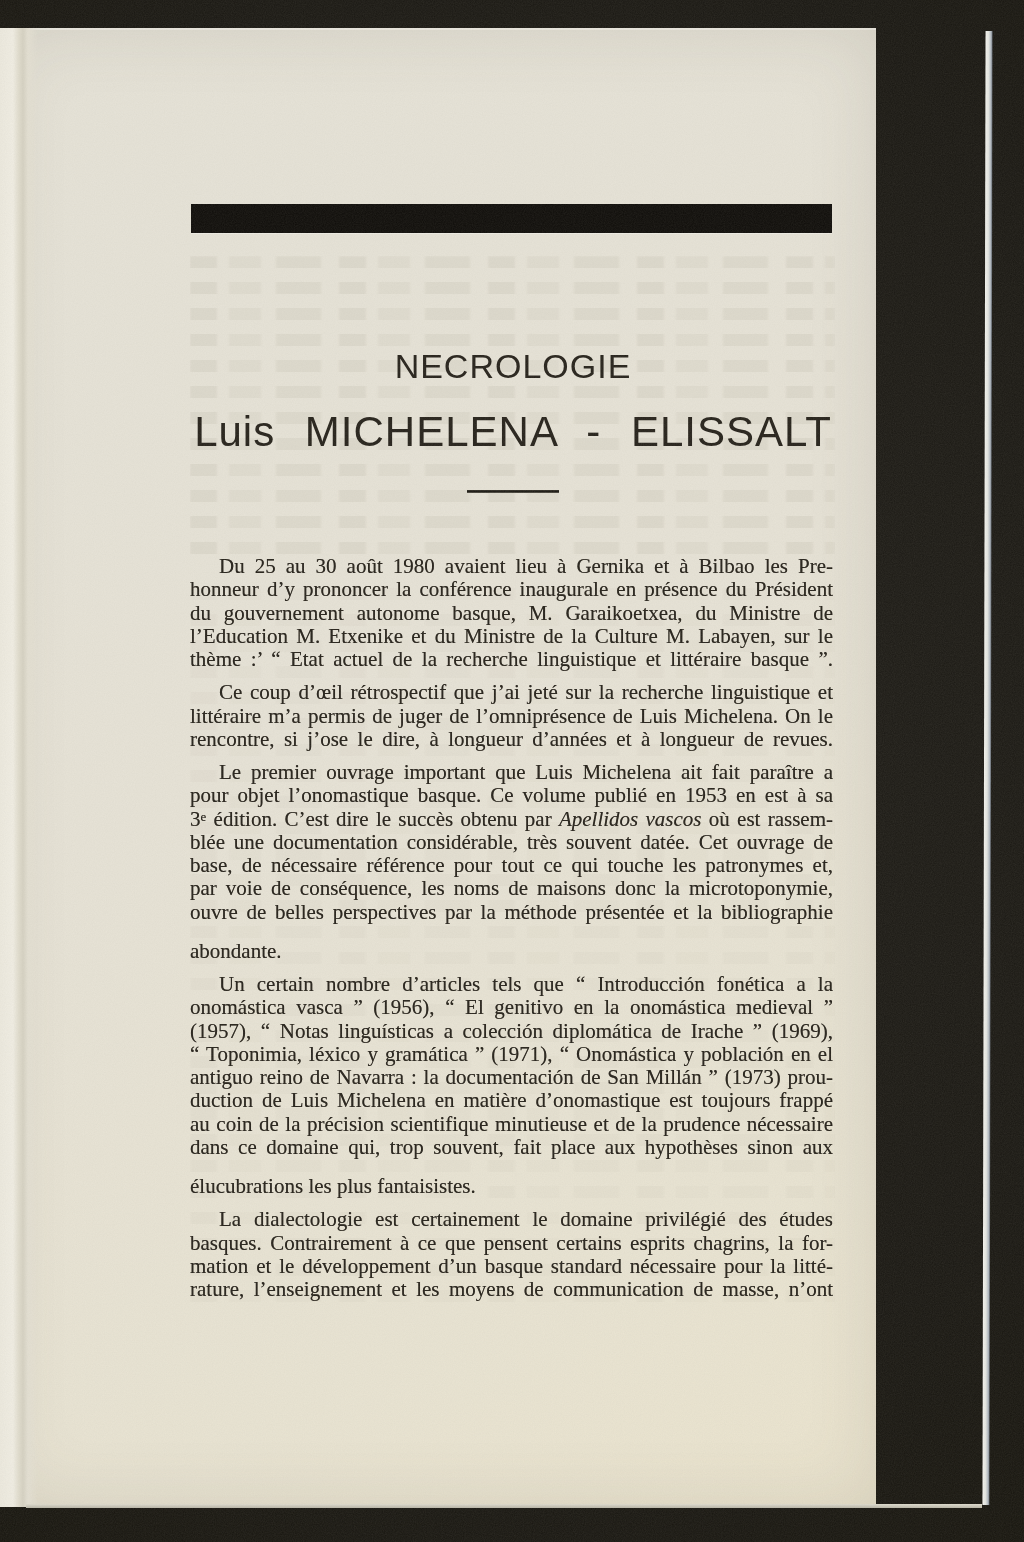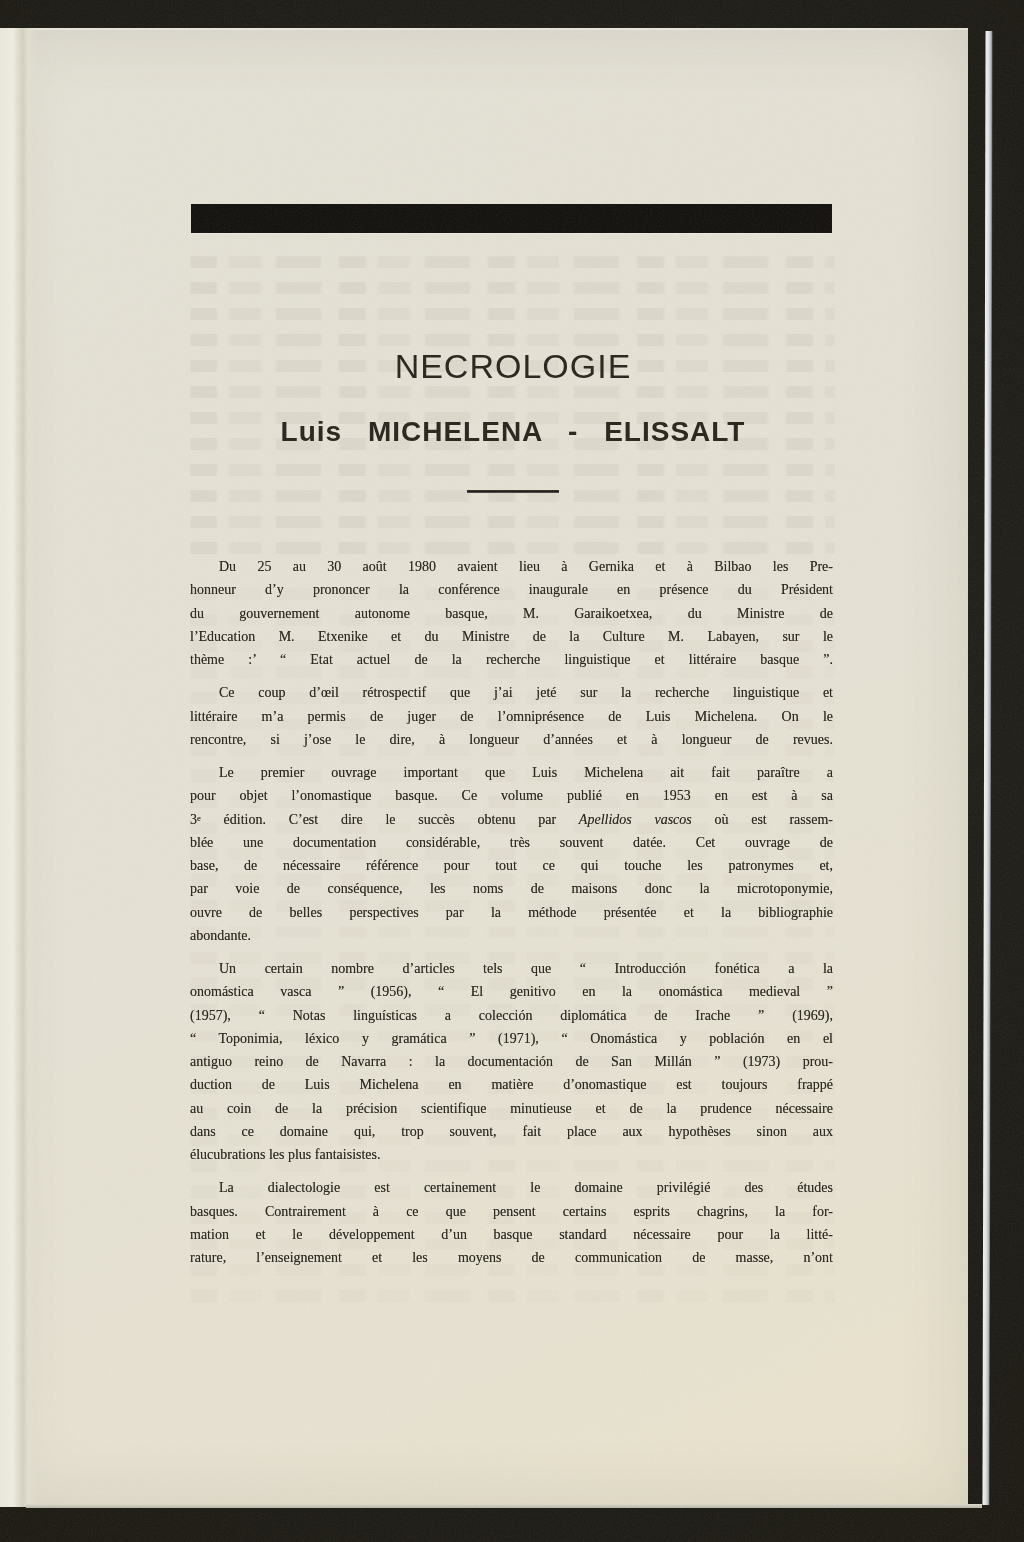--- a/index.html
+++ b/index.html
@@ -1,44 +1,44 @@
 <!DOCTYPE html>
 <html style="--paper: #e6e3d8; --ink: #25211a; --bar: #0e0c09; --background: #191712;"><head>
 <meta charset="utf-8">
 <style>
   html,body{margin:0;padding:0;background:#111009;}
   .scene{position:relative;width:1024px;height:1542px;overflow:hidden;
          background:radial-gradient(120% 90% at 50% 45%, #201e19 0%, #191712 55%, #131108 100%);}
-  .page{position:absolute;left:0;top:28px;width:968px;height:1479px;
+  .page{position:absolute;left:0;top:28px;width:868px;height:1479px;
         background:linear-gradient(155deg, var(--paper,#e6e3d8) 0%, #e7e3d7 45%, #e9e4d3 80%, #ece5cf 100%);
-        box-shadow:inset 0 0 70px rgba(95,88,68,.14), inset 0 2px 0 #f4f2ea;}
+        box-shadow:inset 0 0 70px rgba(95,88,68,.14), inset 0 2px 0 #f4f2ea;padding-left:8px;}
   
   .page::before{content:"";position:absolute;left:0;top:0;width:38px;height:100%;
         background:linear-gradient(90deg,#edeadf 0px,#f1eee4 13px,#e0dccd 19px,#d6d2c3 23px,#e4e0d3 28px,rgba(228,224,211,0) 38px);}
   .edge-right{position:absolute;left:984px;top:31px;width:7px;height:1474px;
         background:linear-gradient(90deg,#f5f4ef 0%,#e4e6e2 45%,#aeb6bf 80%,#5a6068 100%);
         transform:rotate(0.12deg);}
   .edge-bottom{position:absolute;left:26px;top:1504px;width:956px;height:4px;
         background:linear-gradient(180deg,#e0ddd0,#b9b6a8);}
   .header-bar{position:absolute;left:191px;top:176px;width:641px;height:29px;
         background:var(--bar,#0e0c09);box-shadow:0 1px 0 rgba(255,255,255,.35);}
   .title-block{position:absolute;left:165px;top:318px;width:696px;text-align:center;
         font-family:"Liberation Sans","DejaVu Sans",sans-serif;color:var(--ink,#25211a);}
   .title{font-size:34px;font-weight:500;letter-spacing:1px;line-height:40px;margin:0;}
-  .subtitle{font-size:28px;font-weight:700;letter-spacing:1px;word-spacing:17px;line-height:40px;margin:26px 0 0 0;}
+  .subtitle{font-size:42px;font-weight:400;letter-spacing:1px;word-spacing:17px;line-height:40px;margin:26px 0 0 0;}
   .rule{position:absolute;left:467px;top:462px;width:92px;height:3px;
         background:linear-gradient(180deg,#3a362e,#14120d 60%,#6b675c);}
   .article{position:absolute;left:190px;top:527px;width:643px;
         font-family:"Liberation Serif","DejaVu Serif",serif;
-        font-size:14px;line-height:23.25px;color:var(--ink,#25211a);
+        font-size:21px;line-height:23.25px;color:var(--ink,#25211a);
         text-shadow:0 0 .4px rgba(40,32,24,.55);}
   .para{margin:0 0 10px 0;}
   .para .line:first-child{text-indent:29px;}
   .line{text-align:justify;text-align-last:justify;height:23.25px;overflow:hidden;}
-  .line.no-just{text-align-last:left;}
+  .line.no-just{text-align-last:left;margin-top:16px;}
   .line em{font-style:italic;}
   .line sup{font-size:.62em;vertical-align:.4em;line-height:0;}
   
   .ghost{position:absolute;pointer-events:none;filter:blur(1.3px);
         background:
           repeating-linear-gradient(90deg, rgba(125,119,96,.55) 0 27px, rgba(125,119,96,0) 27px 39px,
             rgba(125,119,96,.4) 39px 71px, rgba(125,119,96,0) 71px 86px,
             rgba(125,119,96,.5) 86px 131px, rgba(125,119,96,0) 131px 149px);
         -webkit-mask-image:repeating-linear-gradient(180deg,#000 0 12px,transparent 12px 26px);
         mask-image:repeating-linear-gradient(180deg,#000 0 12px,transparent 12px 26px);}

